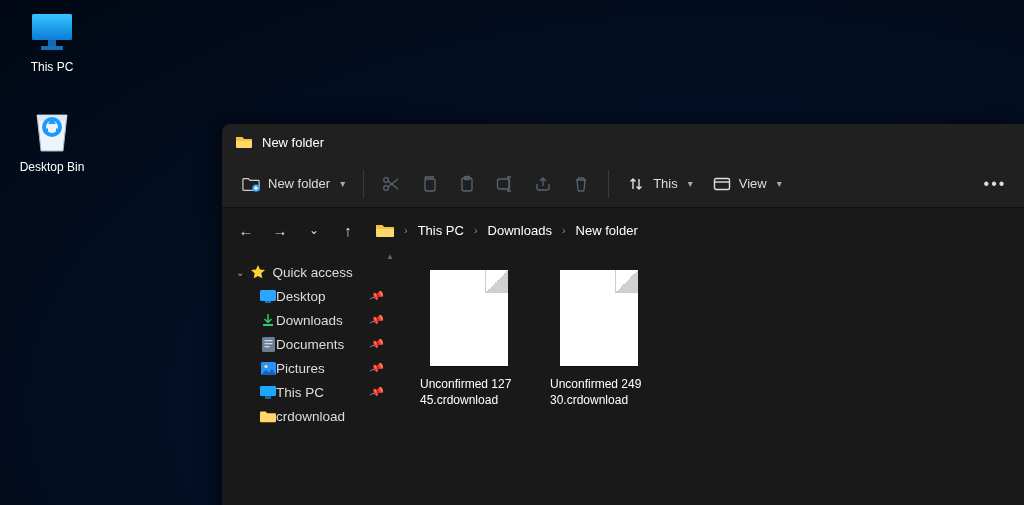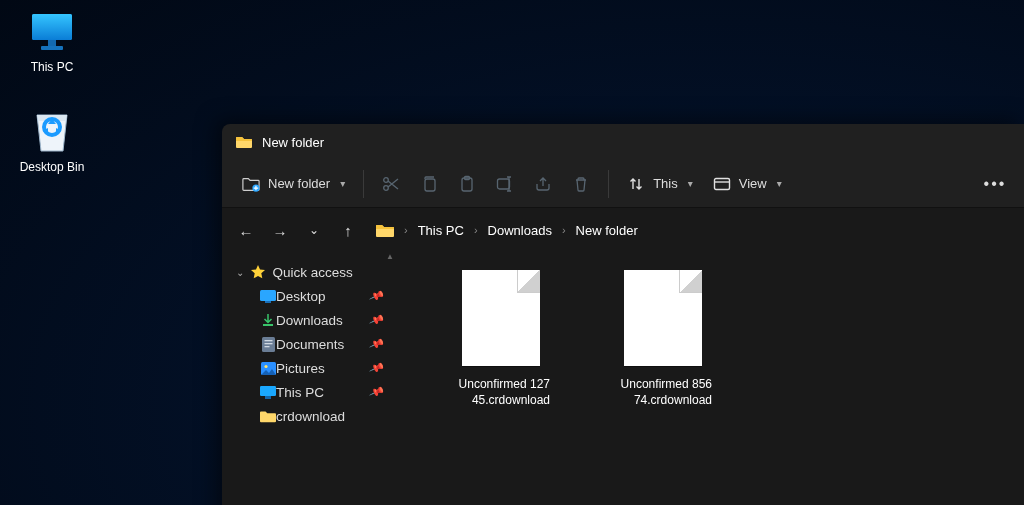--- a/index.html
+++ b/index.html
@@ -74,21 +74,21 @@
   .sb-scroll { position:absolute; right:0; top:0; width:12px; height:100%; }
   .sb-scroll-up { width:12px;height:12px;text-align:center;font-size:8px;color:#666;}
   .side-group { margin-left:6px; }
   .side-head { display:flex; align-items:center; gap:6px; padding:4px 4px; cursor:pointer; }
   .side-item { display:flex; align-items:center; padding:4px 4px 4px 28px; cursor:pointer; position:relative;}
   .side-item .pin { position:absolute; right:8px; color:#777; font-size:11px; transform:rotate(20deg);}
   .side-ico { width:16px; height:16px; display:flex; align-items:center; justify-content:center; }
   .filegrid {
     flex:1; padding:18px 6px 0 22px; display:flex; gap:28px; align-items:flex-start;
   }
-  .file-item { width:102px; text-align:right; cursor:pointer;margin-left:32px; }
+  .file-item { width:102px; text-align:left; cursor:pointer; }
   .file-thumb {
     width:78px; height:96px; background:#fff; margin:0 auto 10px; position:relative;
     box-shadow:0 1px 0 rgba(0,0,0,.4);
   }
   .file-thumb::after {
     content:""; position:absolute; top:0; right:0; width:22px; height:22px;
     background:linear-gradient(135deg,#fff 0 50%, #d0d0d0 50% 100%);
     border-left:1px solid #ccc; border-bottom:1px solid #ccc;
   }
   .file-thumb::before {
@@ -347,18 +347,18 @@
       <div class="file-item">
         <div class="file-thumb">
             <div class="fold"></div>
           </div>
         <div class="file-name">Unconfirmed 12745.crdownload</div>
       </div>
       <div class="file-item">
         <div class="file-thumb">
             <div class="fold"></div>
           </div>
-        <div class="file-name">Unconfirmed 85674.crdownload</div>
+        <div class="file-name">Unconfirmed 24930.crdownload</div>
       </div>
     </div>
   </div>
 
 </div>
 
 </body></html>

